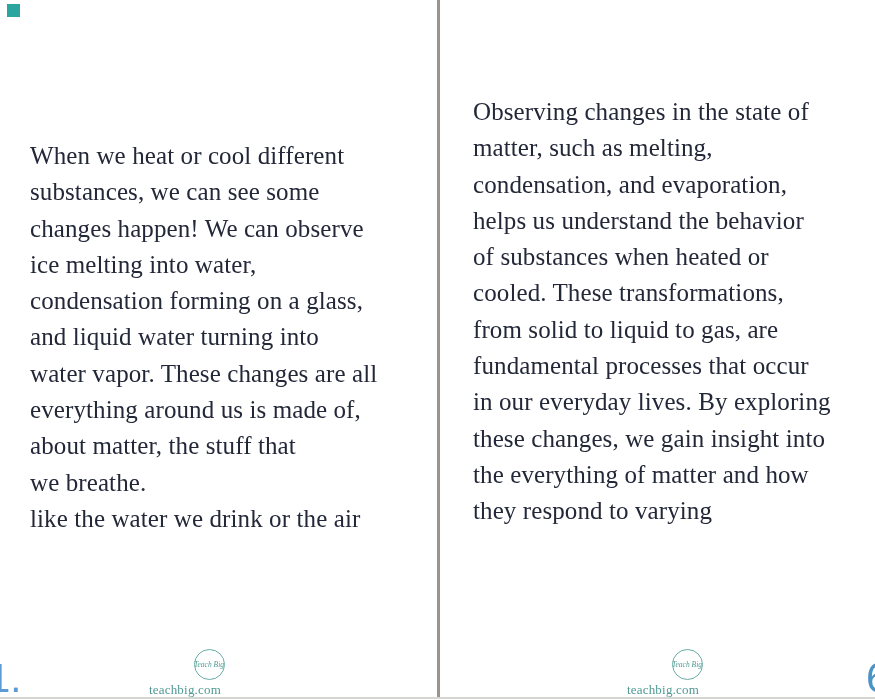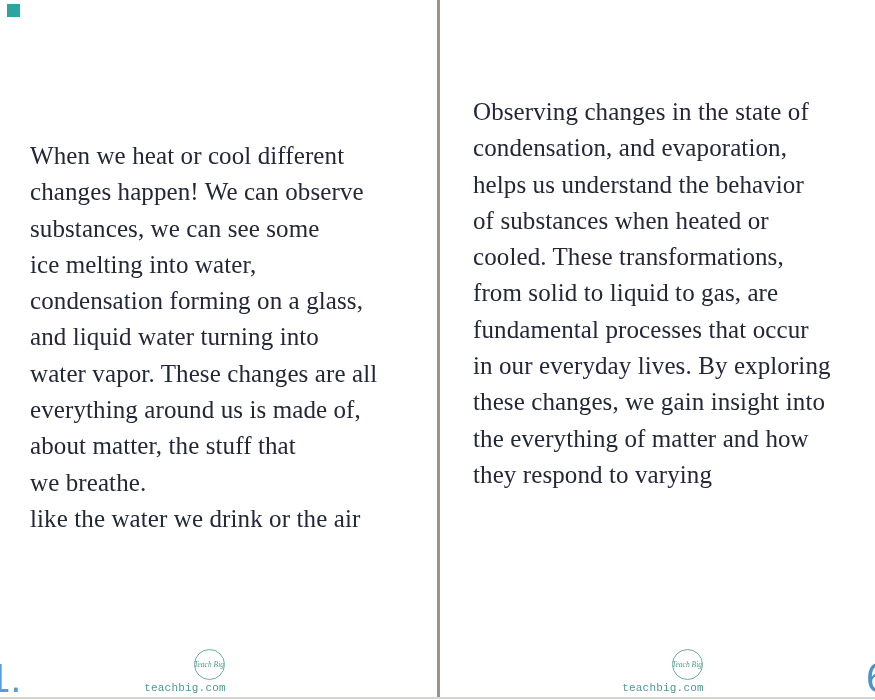--- a/index.html
+++ b/index.html
@@ -59,22 +59,22 @@
   }
   .logo-script {
     font-family: "Liberation Serif", serif;
     font-style: italic;
     font-size: 7.5px;
     color: #4f9a94;
     white-space: nowrap;
   }
   .logo-site {
     margin-top: 2px;
-    font-family: Liberation Mono, monospace;
-    font-size: 11px;
+    font-family: Liberation Serif, serif;
+    font-size: 13px;
     color: #4f9a94;
     letter-spacing: 0.2px;
   }
 
   .page-num {
     position: absolute;
     font-family: "Liberation Sans", sans-serif;
     color: #5b9bd5;
     white-space: nowrap;
   }
@@ -84,22 +84,22 @@
 </head>
 <body>
 
 <div class="spread">
 
   <div class="corner-square"></div>
 
   <div>
     <div class="paragraph paragraph-left">
         <div class="text-line">When we heat or cool different</div>
+        <div class="text-line">substances, we can see some</div>
         <div class="text-line">changes happen! We can observe</div>
-        <div class="text-line">substances, we can see some</div>
         <div class="text-line">ice melting into water,</div>
         <div class="text-line">condensation forming on a glass,</div>
         <div class="text-line">and liquid water turning into</div>
         <div class="text-line">water vapor. These changes are all</div>
         <div class="text-line">everything around us is made of,</div>
         <div class="text-line">about matter, the stuff that</div>
         <div class="text-line">we breathe.</div>
         <div class="text-line">like the water we drink or the air</div>
       </div>
 
@@ -111,20 +111,21 @@
     </div>
 
     <span class="page-num page-num-left">1.</span>
   </div>
 
   <div class="divider"></div>
 
   <div>
     <div class="paragraph paragraph-right">
         <div class="text-line">Observing changes in the state of</div>
+        <div class="text-line">matter, such as melting,</div>
         <div class="text-line">condensation, and evaporation,</div>
         <div class="text-line">helps us understand the behavior</div>
         <div class="text-line">of substances when heated or</div>
         <div class="text-line">cooled. These transformations,</div>
         <div class="text-line">from solid to liquid to gas, are</div>
         <div class="text-line">fundamental processes that occur</div>
         <div class="text-line">in our everyday lives. By exploring</div>
         <div class="text-line">these changes, we gain insight into</div>
         <div class="text-line">the everything of matter and how</div>
         <div class="text-line">they respond to varying</div>

